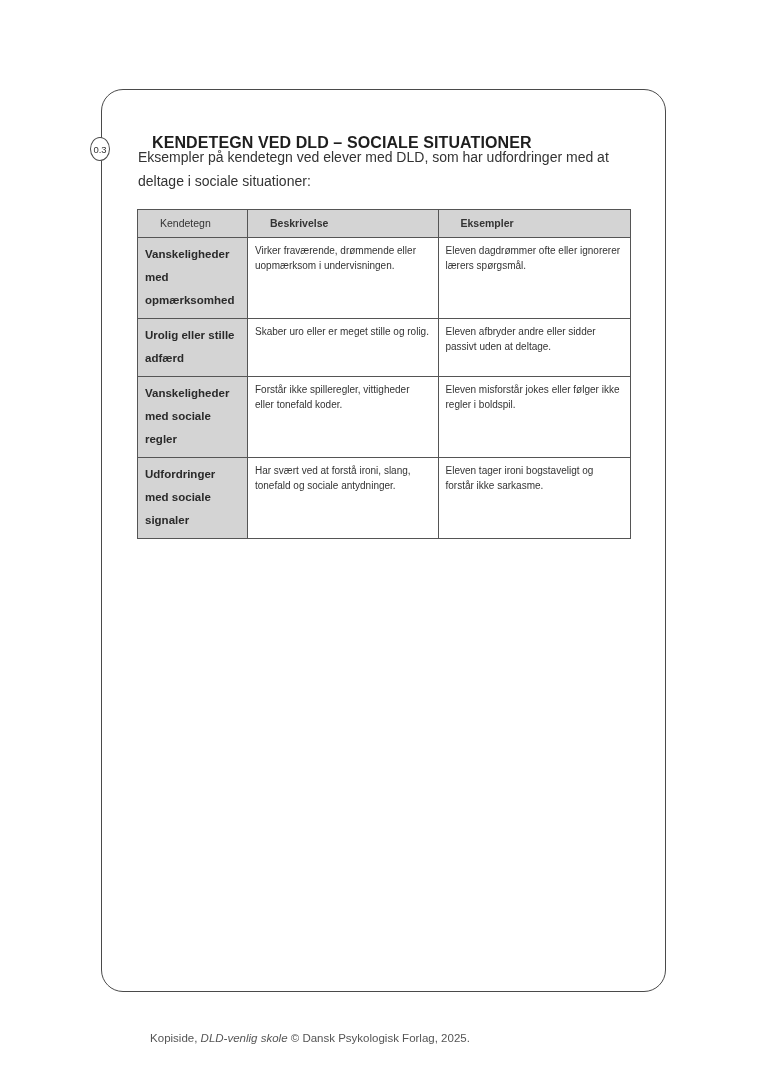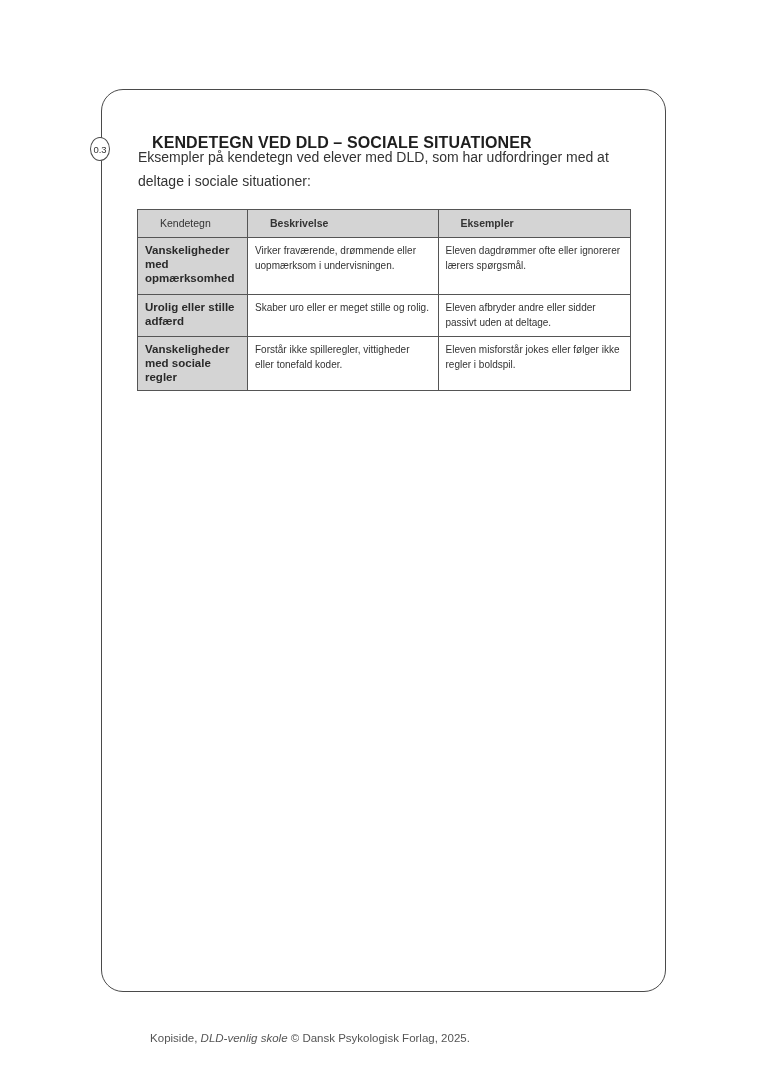--- a/index.html
+++ b/index.html
@@ -13,21 +13,21 @@
            color: #333; box-sizing: border-box; }
   .title { position: absolute; left: 138px; top: 120px; font-size: 16px; font-weight: bold;
            letter-spacing: 0.1px; color: #1e1e1e; margin: 14px; }
   .intro { position: absolute; left: 138px; top: 145px; width: 500px; font-size: 14px;
            line-height: 24px; color: #333; margin: 0; }
   table { position: absolute; left: 137px; top: 209px; width: 494px; border-collapse: collapse;
           font-size: 10px; color: #333; }
   th, td { border: 1px solid #555; vertical-align: top; text-align: left; padding: 5px 7px 6px 7px; line-height: 15px; }
   th { background: #d4d4d4; font-weight: normal; font-size: 10.5px; padding: 6px 22px; }
   th.c2, th.c3 { font-weight: bold; }
-  td.k { background: #d4d4d4; font-weight: bold; font-size: 11.5px; line-height: 14px; color: #2a2a2a; }
+  td.k { background: #d4d4d4; font-weight: bold; font-size: 11.5px; line-height: 23px; color: #2a2a2a; }
   col.c1 { width: 110px; } col.c2 { width: 191px; } col.c3 { width: 193px; }
   .footer { position: absolute; left: 0; width: 620px; top: 1032px; text-align: center;
             font-size: 11.5px; color: #555; }
   .footer i { font-style: italic; }
 </style>
 </head>
 <body>
 
 <div class="frame"></div>
 <div class="badge">0.3</div>
@@ -56,16 +56,21 @@
     <tr style="height:42px">
       <td class="k">Urolig eller stille adfærd</td>
       <td>Skaber uro eller er meget stille og rolig.</td>
       <td>Eleven afbryder andre eller sidder passivt uden at deltage.</td>
     </tr>
     <tr style="height:43px">
       <td class="k">Vanskeligheder med sociale regler</td>
       <td>Forstår ikke spilleregler, vittigheder eller tonefald koder.</td>
       <td>Eleven misforstår jokes eller følger ikke regler i boldspil.</td>
     </tr>
+    <tr style="height:43px">
+      <td class="k">Udfordringer med sociale signaler</td>
+      <td>Har svært ved at forstå ironi, slang, tonefald og sociale antydninger.</td>
+      <td>Eleven tager ironi bogstaveligt og forstår ikke sarkasme.</td>
+    </tr>
   </tbody>
 </table>
 
 <div class="footer"><span>Kopiside, </span><i>DLD-venlig skole</i><span> © Dansk Psykologisk Forlag, 2025.</span></div>
 
 </body></html>

